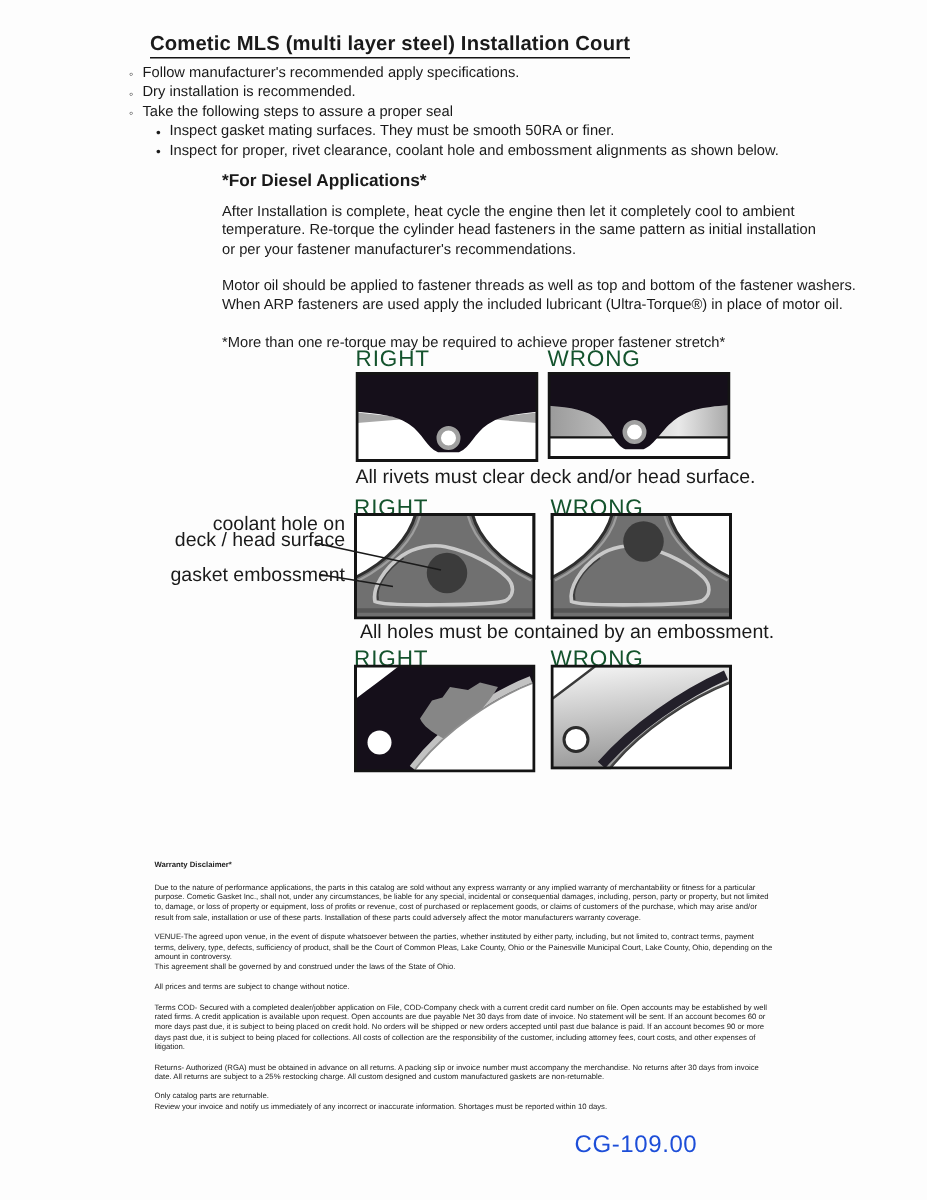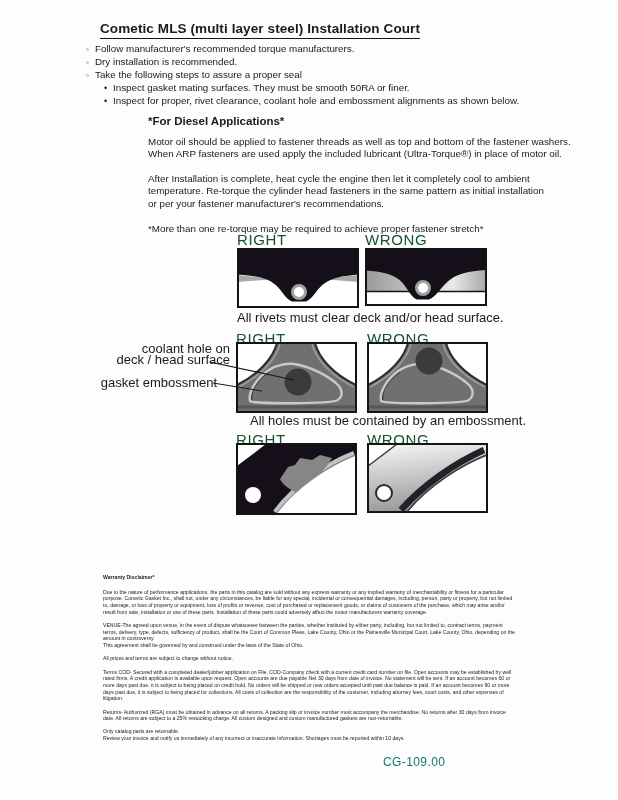--- a/index.html
+++ b/index.html
@@ -21,35 +21,35 @@
   .subtips .tip-marker{font-size:9px;}
   .diesel{left:100px;top:115px;width:465px;font-size:9.8px;line-height:12.6px;margin-left:48px;}
   .diesel h2{font-size:11.5px;margin:0 0 8px 0;}
   .diesel p{margin:0 0 12px 0;}
   .fig-header{font-size:15px;letter-spacing:.6px;color:#14532d;}
   .caption{font-size:13px;line-height:12px;}
   .anno{font-size:13px;line-height:11px;text-align:right;}
   .legal{left:103px;top:574px;width:414px;font-size:5.15px;line-height:6.7px;color:#222;}
   .legal .lg-head{font-weight:bold;margin:0 0 8px 0;}
   .legal p{margin:0 0 6.5px 0;}
-  .pagenum{left:383px;top:755px;font-size:12px;letter-spacing:.4px;color:#0f766e;}
+  .pagenum{left:383px;top:755px;font-size:16px;letter-spacing:.4px;color:#1d4ed8;}
   svg{display:block;}
   .overlay{pointer-events:none;z-index:5;}
 </style>
 </head>
 <body>
 
 <div class="page">
 
   <div class="abs title">Cometic MLS (multi layer steel) Installation Court</div>
 
   <div class="abs tips">
     <div class="tip-row">
       <span class="tip-marker">◦</span>
-      <span>Follow manufacturer's recommended torque manufacturers.</span>
+      <span>Follow manufacturer's recommended apply specifications.</span>
     </div>
     <div class="tip-row">
       <span class="tip-marker">◦</span>
       <span>Dry installation is recommended.</span>
     </div>
     <div class="tip-row">
       <span class="tip-marker">◦</span>
       <span>Take the following steps to assure a proper seal</span>
     </div>
     <div class="subtips">
@@ -59,25 +59,25 @@
       </div>
       <div class="tip-row">
         <span class="tip-marker">•</span>
         <span>Inspect for proper, rivet clearance, coolant hole and embossment alignments as shown below.</span>
       </div>
     </div>
   </div>
 
   <div class="abs diesel">
     <h2>*For Diesel Applications*</h2>
-    <p class="pre">Motor oil should be applied to fastener threads as well as top and bottom of the fastener washers.
-When ARP fasteners are used apply the included lubricant (Ultra-Torque®) in place of motor oil.</p>
     <p class="pre">After Installation is complete, heat cycle the engine then let it completely cool to ambient
 temperature. Re-torque the cylinder head fasteners in the same pattern as initial installation
 or per your fastener manufacturer's recommendations.</p>
+    <p class="pre">Motor oil should be applied to fastener threads as well as top and bottom of the fastener washers.
+When ARP fasteners are used apply the included lubricant (Ultra-Torque®) in place of motor oil.</p>
     <p class="pre">*More than one re-torque may be required to achieve proper fastener stretch*</p>
   </div>
 
   <div class="abs fig-header" style="left:237px;top:231px;width:122px;">RIGHT</div>
   <div class="abs fig-header" style="left:365px;top:231px;width:122px;">WRONG</div>
 
   <svg class="abs" style="left:237px;top:248px;" width="122" height="60" viewBox="0 0 122 60">
     <rect x="1" y="1" width="120" height="58" fill="#ffffff"></rect>
     <polygon points="1,27 38,31 1,34" fill="#a8a8a8"></polygon>
     <polygon points="121,27 84,31 121,34" fill="#a8a8a8"></polygon>
@@ -103,21 +103,21 @@
     <rect x="1" y="1" width="120" height="56" fill="none" stroke="#141414" stroke-width="2"></rect>
   </svg>
 
   <div class="abs caption" style="left:237px;top:312px;width:300px;">All rivets must clear deck and/or head surface.</div>
 
   <div class="abs fig-header" style="left:236px;top:330px;width:121px;">RIGHT</div>
   <div class="abs fig-header" style="left:367px;top:330px;width:121px;">WRONG</div>
 
   <div class="abs anno pre" style="left:108px;top:343px;width:122px;">coolant hole on
 deck / head surface</div>
-  <div class="abs anno" style="left:88px;top:377px;width:142px;text-align:center;">gasket embossment</div>
+  <div class="abs anno" style="left:88px;top:377px;width:142px;">gasket embossment</div>
 
   <svg class="abs overlay" style="left:205px;top:355px;" width="100" height="45" viewBox="0 0 100 45">
     <line x1="5" y1="7" x2="89" y2="25" stroke="#1a1a1a" stroke-width="1.1"></line>
     <line x1="8" y1="28" x2="57" y2="36" stroke="#1a1a1a" stroke-width="1.1"></line>
   </svg>
 
   <svg class="abs" style="left:236px;top:342px;" width="121" height="71" viewBox="0 0 121 71">
     <rect x="1" y="1" width="119" height="69" fill="#707070"></rect>
     <path d="M1,1 H41 C37,16 23,32 1,43 Z" fill="#ffffff" stroke="#2e2e2e" stroke-width="2"></path>
     <path d="M44,2 C40,17 26,33 3,45" fill="none" stroke="#9e9e9e" stroke-width="1.5"></path>
@@ -136,21 +136,21 @@
     <path d="M44,2 C40,17 26,33 3,45" fill="none" stroke="#9e9e9e" stroke-width="1.5"></path>
     <path d="M120,1 H79 C83,16 97,32 120,43 Z" fill="#ffffff" stroke="#2e2e2e" stroke-width="2"></path>
     <path d="M76,2 C80,17 94,33 118,45" fill="none" stroke="#9e9e9e" stroke-width="1.5"></path>
     <path d="M16,58 C14,50 21,38 33,30" fill="none" stroke="#3f3f3f" stroke-width="1.4"></path>
     <path d="M14,59 C12,50 20,37 32,28.5 C40,23 52,20.5 61,22.5 C78,26 94,35 102,43 C107,48 107,55 101,58.5 C94,61.5 20,62.5 14,59 Z" fill="none" stroke="#c9c9c9" stroke-width="2.4"></path>
     <circle cx="62" cy="19" r="13.5" fill="#3b3b3b"></circle>
     <rect x="1" y="63.5" width="119" height="3" fill="#565656"></rect>
     <rect x="1" y="1" width="119" height="69" fill="none" stroke="#141414" stroke-width="2"></rect>
   </svg>
 
-  <div class="abs caption" style="left:240px;top:415px;width:300px;margin-left:10px;">All holes must be contained by an embossment.</div>
+  <div class="abs caption" style="left:240px;top:415px;width:300px;">All holes must be contained by an embossment.</div>
 
   <div class="abs fig-header" style="left:236px;top:431px;width:121px;">RIGHT</div>
   <div class="abs fig-header" style="left:367px;top:431px;width:121px;">WRONG</div>
 
   <svg class="abs" style="left:236px;top:443px;" width="121" height="72" viewBox="0 0 121 72">
     <defs>
       <clipPath id="clipE">
           <path d="M30,1 H120 V12 C94,22 60,44 40,71 H1 V23 C11,15.5 21,8 30,1 Z"></path>
         </clipPath>
     </defs>

